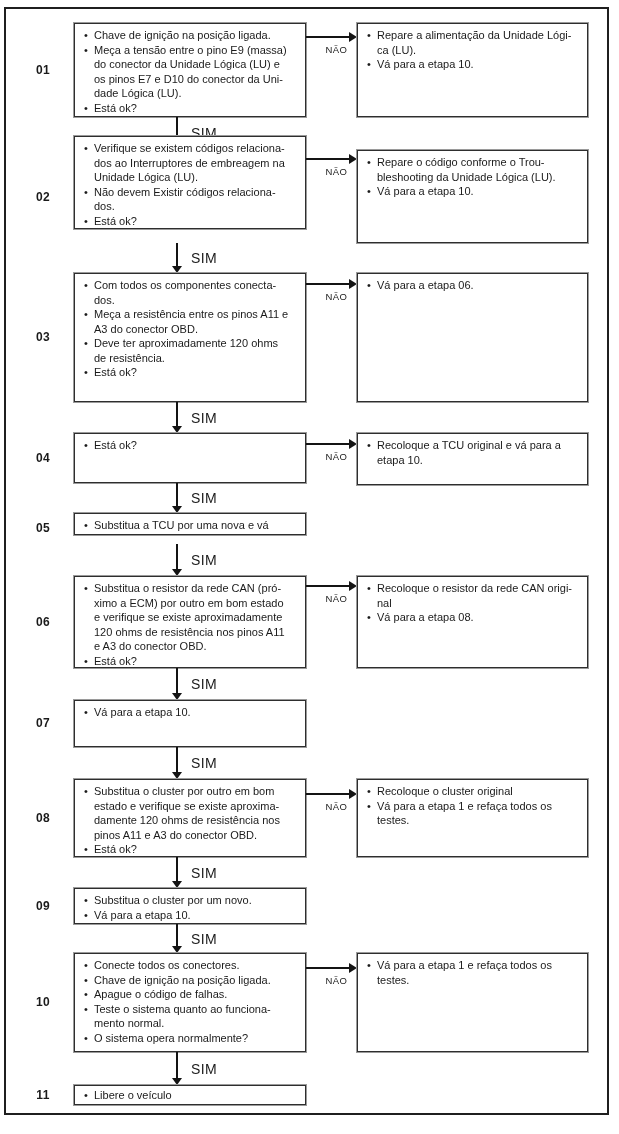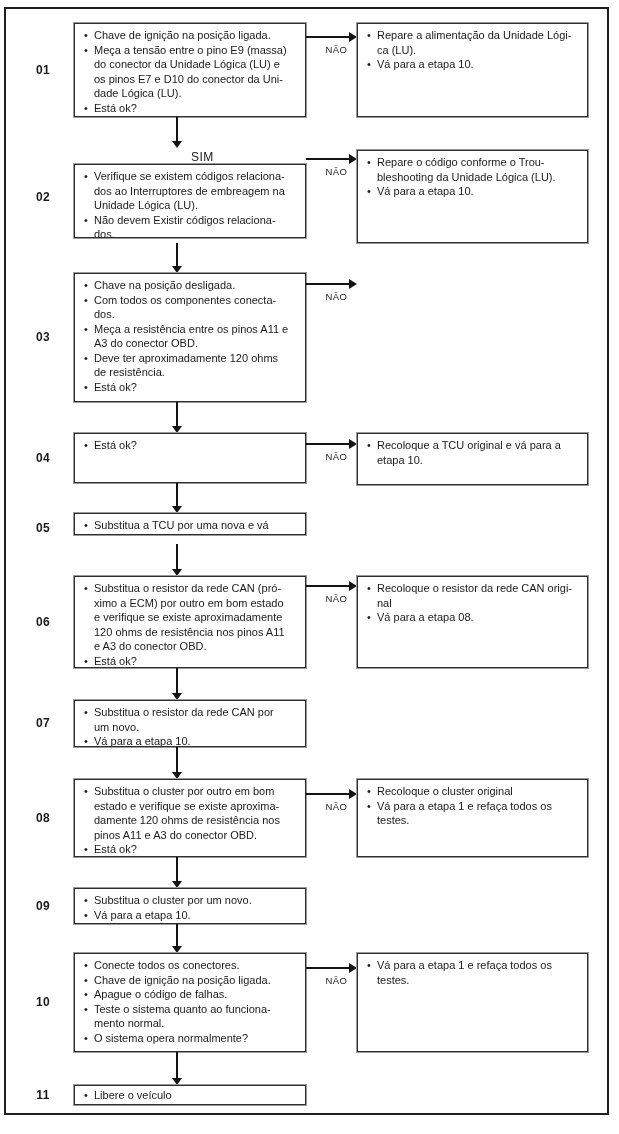--- a/index.html
+++ b/index.html
@@ -30,21 +30,21 @@
   .box li::before{content:"\2022";position:absolute;left:2px;top:0;}
   .sim-conn{position:absolute;left:170px;width:60px;}
   .sim-conn .vline{position:absolute;left:6px;top:0;bottom:6px;width:2px;background:#141414;}
   .sim-conn .vhead{
     position:absolute;left:2px;bottom:0;width:0;height:0;
     border-left:5px solid transparent;border-right:5px solid transparent;
     border-top:7px solid #141414;
   }
   .sim-conn .lbl{
     position:absolute;left:21px;top:50%;transform:translateY(-50%);
-    font-size:12px;letter-spacing:.4px;margin-top:24px;
+    font-size:14px;letter-spacing:.4px;
   }
   .nao-conn{position:absolute;left:306px;width:51px;height:28px;}
   .nao-conn .hline{position:absolute;left:0;right:6px;top:4px;height:2px;background:#141414;}
   .nao-conn .hhead{
     position:absolute;right:0;top:0;width:0;height:0;
     border-top:5px solid transparent;border-bottom:5px solid transparent;
     border-left:8px solid #141414;
   }
   .nao-conn .lbl{
     position:absolute;left:0;right:6px;top:12px;text-align:center;
@@ -80,21 +80,21 @@
       <li>Vá para a etapa 10.</li>
     </ul>
   </div>
   <div class="sim-conn" style="top:117px;height:31px">
     <div class="vline"></div>
     <div class="vhead"></div>
     <span class="lbl">SIM</span>
   </div>
 
   <div class="stepnum" style="top:190px">02</div>
-  <div class="box left" style="top:164px;height:74px">
+  <div class="box left" style="top:136px;height:93px">
     <ul>
       <li>Verifique se existem códigos relaciona-
 dos ao Interruptores de embreagem na
 Unidade Lógica (LU).</li>
       <li>Não devem Existir códigos relaciona-
 dos.</li>
       <li>Está ok?</li>
     </ul>
   </div>
   <div class="nao-conn" style="top:154px">
@@ -111,35 +111,39 @@
   </div>
   <div class="sim-conn" style="top:243px;height:30px">
     <div class="vline"></div>
     <div class="vhead"></div>
     <span class="lbl">SIM</span>
   </div>
 
   <div class="stepnum" style="top:330px">03</div>
   <div class="box left" style="top:273px;height:129px">
     <ul>
-      <li>Chave na posição desligada.</li>
       <li>Com todos os componentes conecta-
 dos.</li>
       <li>Meça a resistência entre os pinos A11 e
 A3 do conector OBD.</li>
       <li>Deve ter aproximadamente 120 ohms
 de resistência.</li>
       <li>Está ok?</li>
     </ul>
   </div>
   <div class="nao-conn" style="top:279px">
     <div class="hline"></div>
     <div class="hhead"></div>
     <span class="lbl">NÃO</span>
   </div>
+  <div class="box right" style="top:273px;height:129px">
+    <ul>
+      <li>Vá para a etapa 06.</li>
+    </ul>
+  </div>
   <div class="sim-conn" style="top:402px;height:31px">
     <div class="vline"></div>
     <div class="vhead"></div>
     <span class="lbl">SIM</span>
   </div>
 
   <div class="stepnum" style="top:451px">04</div>
   <div class="box left" style="top:433px;height:50px">
     <ul>
       <li>Está ok?</li>
@@ -200,22 +204,20 @@
   </div>
   <div class="sim-conn" style="top:668px;height:32px">
     <div class="vline"></div>
     <div class="vhead"></div>
     <span class="lbl">SIM</span>
   </div>
 
   <div class="stepnum" style="top:716px">07</div>
   <div class="box left" style="top:700px;height:47px">
     <ul>
-      <li>Substitua o resistor da rede CAN por
-um novo.</li>
       <li>Vá para a etapa 10.</li>
     </ul>
   </div>
   <div class="sim-conn" style="top:747px;height:32px">
     <div class="vline"></div>
     <div class="vhead"></div>
     <span class="lbl">SIM</span>
   </div>
 
   <div class="stepnum" style="top:811px">08</div>

